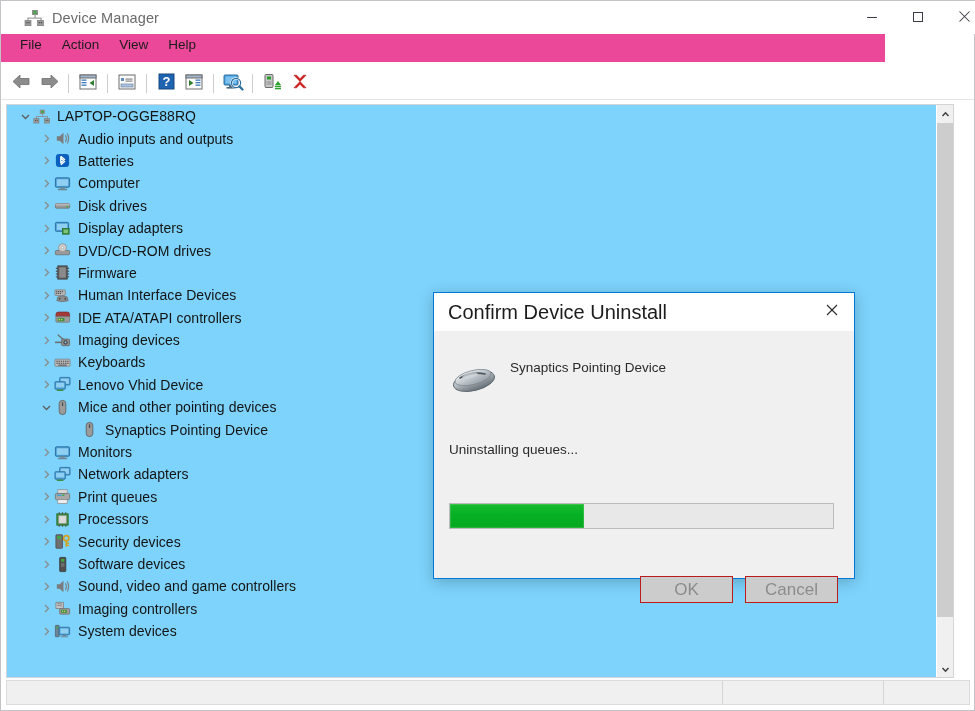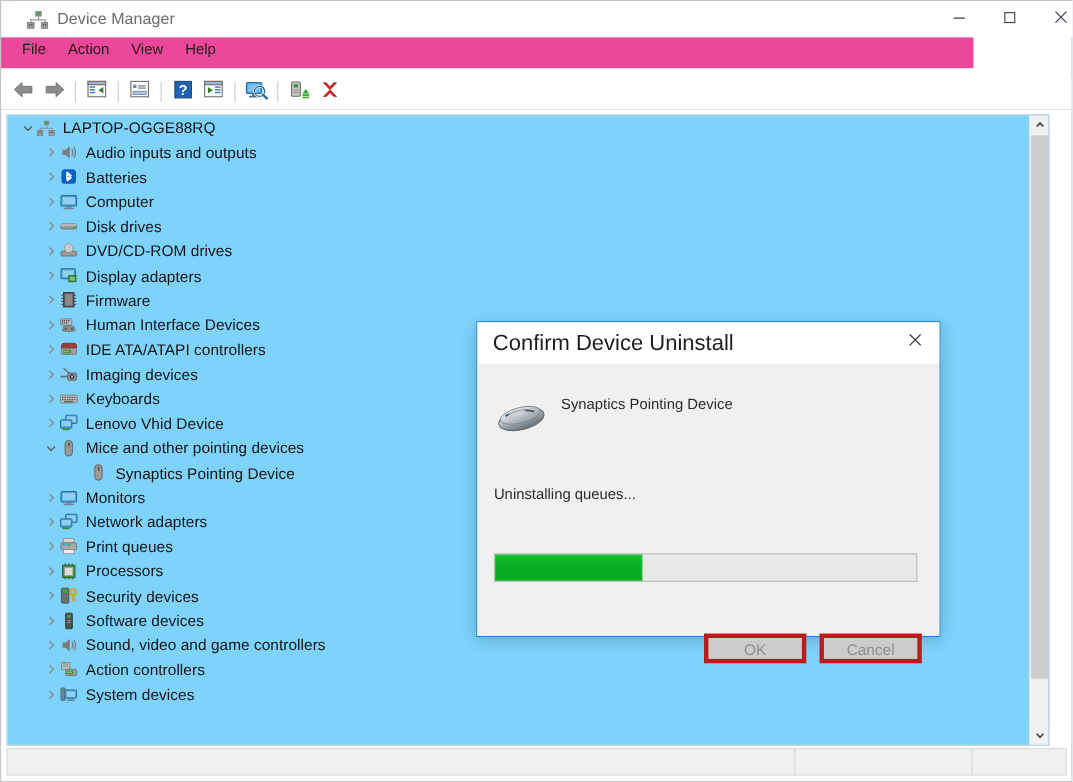--- a/index.html
+++ b/index.html
@@ -311,24 +311,24 @@
     position: absolute;
     right: 16px;
     top: 245px;
     display: flex;
     gap: 12px;
   }
   .dlg-btn {
     width: 93px;
     height: 27px;
     background: #cccccc;
-    border: 4px solid #b91c1c;
+    border: 1px solid #b91c1c;
     box-sizing: border-box;
     font-family: "Liberation Sans", sans-serif;
-    font-size: 14px;
+    font-size: 17px;
     color: #8c8c8c;
     display: flex;
     align-items: center;
     justify-content: center;
     cursor: default;
   }
 </style>
 </head>
 <body>
 
@@ -592,43 +592,43 @@
       </div>
 
       <div class="trow d1">
         <span class="chev">
             <svg width="11" height="11" viewBox="0 0 11 11">
               <polyline points="4,2 7.5,5.5 4,9" fill="none" stroke="#8a8a8a" stroke-width="1.3"></polyline>
             </svg>
           </span>
         <span class="ticon">
           <svg width="17" height="17" viewBox="0 0 18 18">
-            <rect x="1.5" y="9" width="15" height="4.5" rx="1" fill="#9a9a9a" stroke="#6a6a6a" stroke-width=".8"></rect>
-            <circle cx="9" cy="6" r="4.2" fill="#cfcfcf" stroke="#888" stroke-width=".8"></circle>
-            <circle cx="9" cy="6" r="1.2" fill="#ffffff" stroke="#888" stroke-width=".5"></circle>
-          </svg>
-        </span>
-        <span class="tlabel">DVD/CD-ROM drives</span>
-      </div>
-
-      <div class="trow d1">
-        <span class="chev">
-            <svg width="11" height="11" viewBox="0 0 11 11">
-              <polyline points="4,2 7.5,5.5 4,9" fill="none" stroke="#8a8a8a" stroke-width="1.3"></polyline>
-            </svg>
-          </span>
-        <span class="ticon">
-          <svg width="17" height="17" viewBox="0 0 18 18">
             <rect x="1.5" y="2.5" width="14" height="9.5" rx="1" fill="#4a9fd8" stroke="#2d6f9c" stroke-width="1"></rect>
             <rect x="3" y="4" width="11" height="6.5" fill="#8fd0f2"></rect>
             <rect x="9" y="9" width="7" height="6" fill="#3f8f3f" stroke="#2a6a2a" stroke-width=".8"></rect>
             <rect x="10.2" y="10.2" width="4.6" height="3.6" fill="#7cc37c"></rect>
           </svg>
         </span>
         <span class="tlabel">Display adapters</span>
+      </div>
+
+      <div class="trow d1">
+        <span class="chev">
+            <svg width="11" height="11" viewBox="0 0 11 11">
+              <polyline points="4,2 7.5,5.5 4,9" fill="none" stroke="#8a8a8a" stroke-width="1.3"></polyline>
+            </svg>
+          </span>
+        <span class="ticon">
+          <svg width="17" height="17" viewBox="0 0 18 18">
+            <rect x="1.5" y="9" width="15" height="4.5" rx="1" fill="#9a9a9a" stroke="#6a6a6a" stroke-width=".8"></rect>
+            <circle cx="9" cy="6" r="4.2" fill="#cfcfcf" stroke="#888" stroke-width=".8"></circle>
+            <circle cx="9" cy="6" r="1.2" fill="#ffffff" stroke="#888" stroke-width=".5"></circle>
+          </svg>
+        </span>
+        <span class="tlabel">DVD/CD-ROM drives</span>
       </div>
 
       <div class="trow d1">
         <span class="chev">
             <svg width="11" height="11" viewBox="0 0 11 11">
               <polyline points="4,2 7.5,5.5 4,9" fill="none" stroke="#8a8a8a" stroke-width="1.3"></polyline>
             </svg>
           </span>
         <span class="ticon">
           <svg width="17" height="17" viewBox="0 0 18 18">
@@ -913,21 +913,21 @@
           <svg width="17" height="17" viewBox="0 0 18 18">
             <path d="M2 2.5 L10 2.5 L10 9 L2 9 Z" fill="#c6c6c6" stroke="#7a7a7a" stroke-width=".8"></path>
             <path d="M3.5 4 Q6 3 8.5 4.6" fill="none" stroke="#7a7a7a" stroke-width=".9"></path>
             <path d="M3.5 6 Q6 5 8.5 6.6" fill="none" stroke="#7a7a7a" stroke-width=".9"></path>
             <rect x="6" y="9" width="10.5" height="6" rx=".8" fill="#9d9d9d" stroke="#6f6f6f" stroke-width=".8"></rect>
             <rect x="7.5" y="10.3" width="6" height="3.3" fill="#3f8f3f"></rect>
             <rect x="8.4" y="11.2" width="1.3" height="1.3" fill="#d8d86a"></rect>
             <rect x="10.6" y="11.2" width="1.3" height="1.3" fill="#d8d86a"></rect>
           </svg>
         </span>
-        <span class="tlabel">Action controllers</span>
+        <span class="tlabel">Imaging controllers</span>
       </div>
 
       <div class="trow d1">
         <span class="chev">
             <svg width="11" height="11" viewBox="0 0 11 11">
               <polyline points="4,2 7.5,5.5 4,9" fill="none" stroke="#8a8a8a" stroke-width="1.3"></polyline>
             </svg>
           </span>
         <span class="ticon">
           <svg width="17" height="17" viewBox="0 0 18 18">

